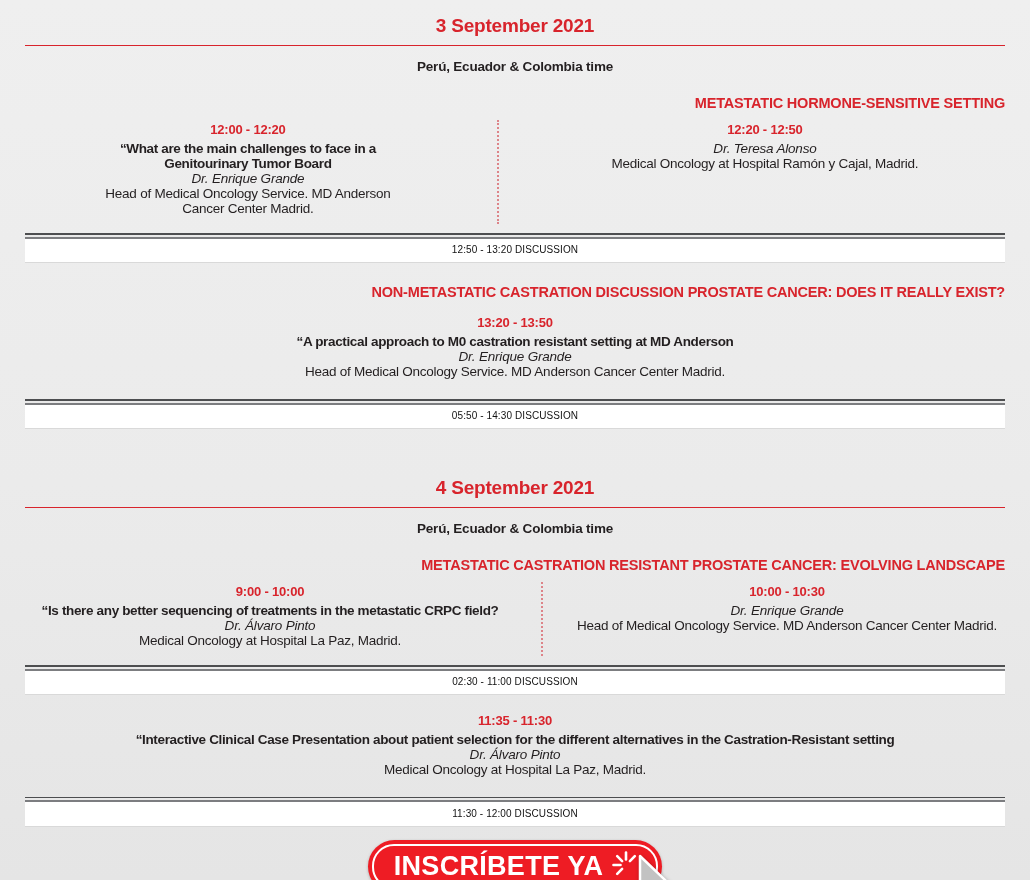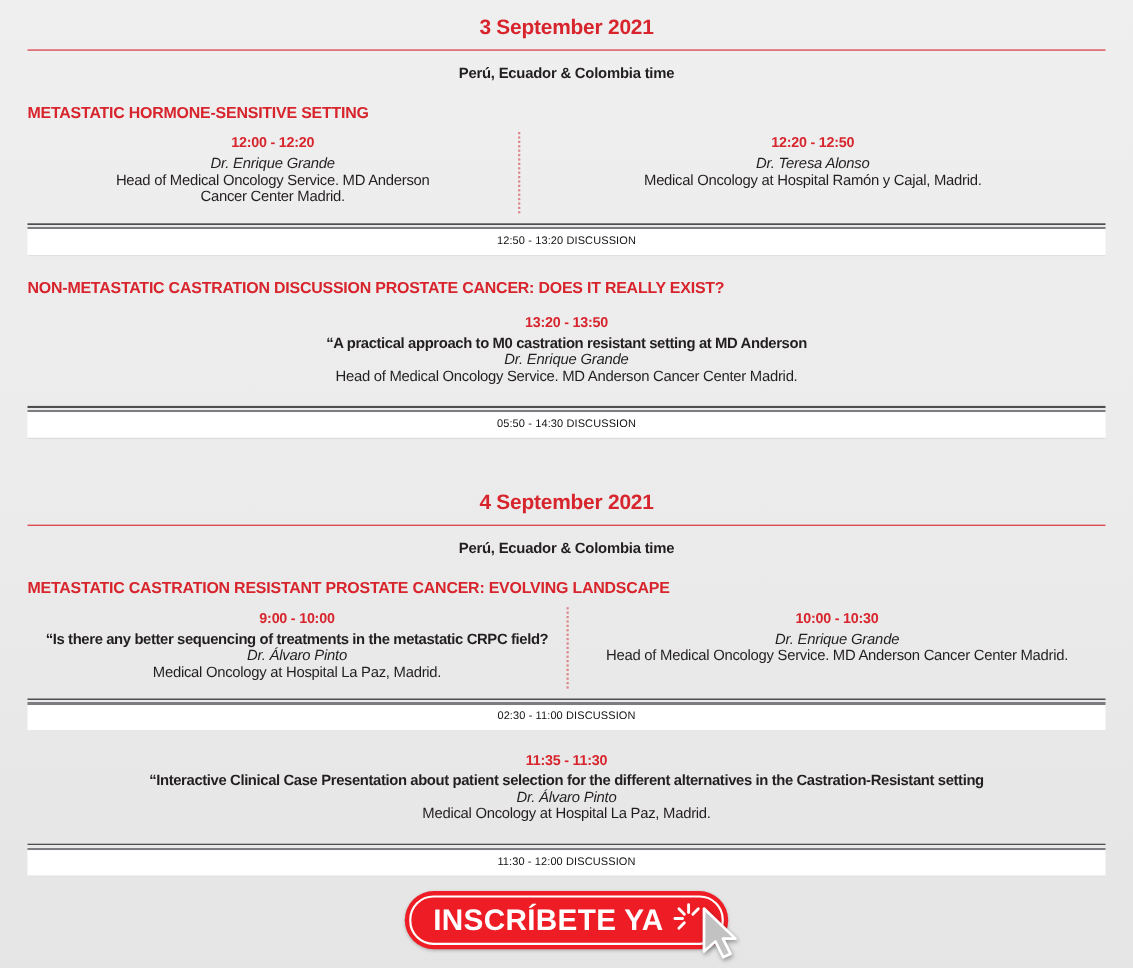--- a/index.html
+++ b/index.html
@@ -9,24 +9,24 @@
     font-family:"Liberation Sans",sans-serif;color:#231f20;
   }
   .date{
     color:var(--accent,#d8242c);font-size:19px;font-weight:bold;text-align:center;
     margin:0;padding-top:15px;letter-spacing:-0.2px;
   }
   .date.day2{padding-top:48px;}
   .red-rule{border:none;border-top:1.5px solid var(--accent,#d8242c);margin:8px 25px 0;}
   .tz{font-size:13.5px;font-weight:bold;text-align:center;margin-top:13px;letter-spacing:-0.2px;}
   .section-heading{
-    color:var(--accent,#d8242c);font-size:14.5px;font-weight:bold;text-align:left;
+    color:var(--accent,#d8242c);font-size:14.5px;font-weight:bold;text-align:right;
     margin:21px 25px 0;letter-spacing:-0.2px;
   }
-  .cols{display:grid;margin:9px 25px 0;}
+  .cols{display:grid;margin:9px 25px 0;gap:26px;}
   .day1-cols{grid-template-columns:45.5% 54.5%;}
   .day2-cols{grid-template-columns:50% 50%;}
   .col{padding:2px 4px 8px;}
   .col-right{border-left:2px dotted #dd8489;}
   .col-inner{margin:0 auto;}
   .w320{max-width:320px;}
   .w410{max-width:410px;}
   .time{
     color:var(--accent,#d8242c);font-size:13px;font-weight:bold;text-align:center;
     margin-bottom:4px;letter-spacing:-0.2px;
@@ -78,20 +78,21 @@
   <section>
     <h1 class="date">3 September 2021</h1>
     <hr class="red-rule">
     <div class="tz">Perú, Ecuador &amp; Colombia time</div>
     <h2 class="section-heading">METASTATIC HORMONE-SENSITIVE SETTING</h2>
 
     <div class="cols day1-cols">
       <div class="col">
         <div class="col-inner w320">
           <div class="time">12:00 - 12:20</div>
+          <div class="t-title">“What are the main challenges to face in a Genitourinary Tumor Board</div>
           <div class="t-speaker">Dr. Enrique Grande</div>
           <div class="t-affil">Head of Medical Oncology Service. MD Anderson Cancer Center Madrid.</div>
         </div>
       </div>
       <div class="col col-right">
         <div class="col-inner w410">
           <div class="time">12:20 - 12:50</div>
           <div class="t-speaker">Dr. Teresa Alonso</div>
           <div class="t-affil">Medical Oncology at Hospital Ramón y Cajal, Madrid.</div>
         </div>

